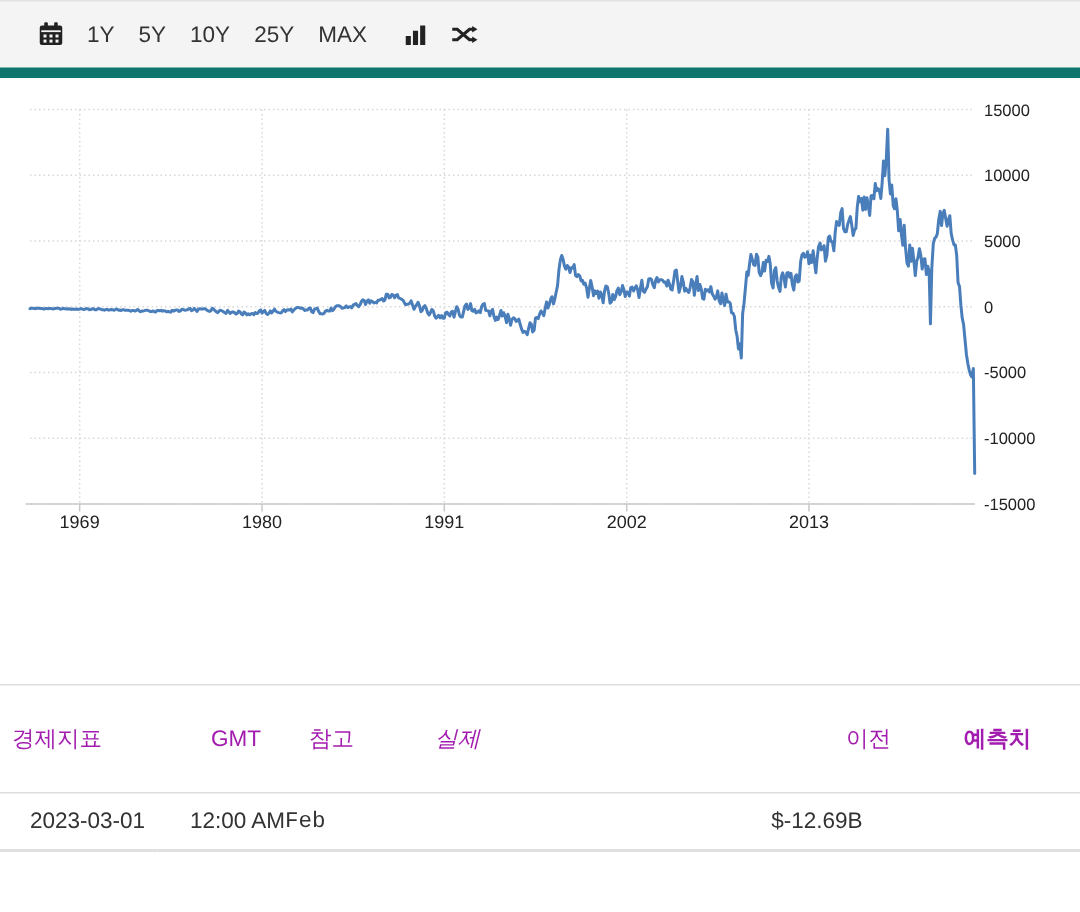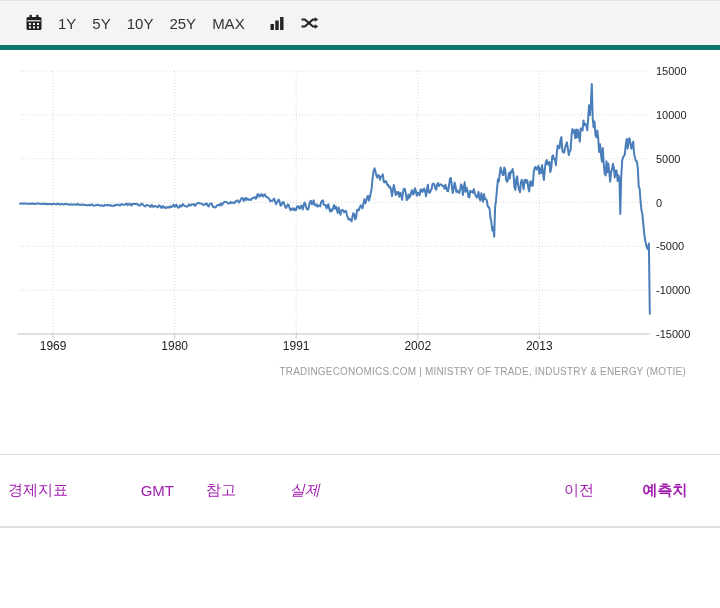--- a/index.html
+++ b/index.html
@@ -1,19 +1,19 @@
 <!DOCTYPE html>
 <html><head>
 <meta charset="utf-8">
 <style>
   html,body{margin:0;padding:0;}
   body{width:720px;height:608px;background:#fff;font-family:"Liberation Sans",sans-serif;overflow:hidden;}
 
   
-  .toolbar{height:44px;background:#f4f4f4;border-top:1px solid #e2e2e2;border-bottom:5px solid #0f766e;
+  .toolbar{height:44px;background:#f4f4f4;border-top:1px solid #e2e2e2;border-bottom:7px solid #0f766e;
            display:flex;align-items:center;padding-left:25px;gap:14px;}
   .tb-btn{font-size:15px;color:#333;background:none;border:none;padding:2px 1px;cursor:pointer;
           font-family:"Liberation Sans",sans-serif;}
   .tb-icon{display:inline-flex;align-items:center;cursor:pointer;line-height:0;}
   .tb-icon.push{margin-left:8px;}
 
   
   .chart-area{position:relative;height:346px;background:#fff;}
   .grid{stroke:#d8d8d8;stroke-width:1;stroke-dasharray:1,2;fill:none;}
   .axis{stroke:#c8c8c8;stroke-width:1;}
@@ -108,21 +108,20 @@
       <text x="296.2" y="300" text-anchor="middle" class="xlab">1991</text>
       <line x1="417.8" y1="21" x2="417.8" y2="284" class="grid"></line>
       <line x1="417.8" y1="284" x2="417.8" y2="289" class="tick"></line>
       <text x="417.8" y="300" text-anchor="middle" class="xlab">2002</text>
       <line x1="539.3" y1="21" x2="539.3" y2="284" class="grid"></line>
       <line x1="539.3" y1="284" x2="539.3" y2="289" class="tick"></line>
       <text x="539.3" y="300" text-anchor="middle" class="xlab">2013</text>
       <line x1="17" y1="284" x2="650" y2="284" class="axis"></line>
       <polyline points="20.0,153.8 20.9,153.5 21.8,153.5 22.8,153.6 23.7,153.8 24.6,153.5 25.5,153.4 26.4,153.6 27.4,153.7 28.3,153.7 29.2,154.0 30.1,153.8 31.0,153.6 32.0,153.8 32.9,153.6 33.8,153.7 34.7,153.9 35.7,154.0 36.6,153.6 37.5,153.5 38.4,153.5 39.3,153.5 40.3,154.1 41.2,154.0 42.1,153.5 43.0,153.9 43.9,153.8 44.9,154.1 45.8,153.8 46.7,154.0 47.6,154.3 48.5,154.0 49.5,154.1 50.4,154.2 51.3,154.0 52.2,154.3 53.1,154.1 54.1,153.7 55.0,154.1 55.9,154.4 56.8,154.0 57.7,153.7 58.7,153.9 59.6,154.5 60.5,154.4 61.4,153.9 62.4,153.9 63.3,154.5 64.2,154.5 65.1,153.9 66.0,153.7 67.0,154.1 67.9,154.5 68.8,154.5 69.7,154.8 70.6,154.3 71.6,154.4 72.5,154.8 73.4,154.5 74.3,154.4 75.2,154.5 76.2,154.8 77.1,154.3 78.0,154.0 78.9,154.8 79.8,154.7 80.8,155.0 81.7,154.5 82.6,154.5 83.5,154.9 84.5,154.8 85.4,154.9 86.3,155.0 87.2,155.5 88.1,155.0 89.1,155.0 90.0,155.4 90.9,154.9 91.8,154.3 92.7,155.1 93.7,155.8 94.6,155.4 95.5,155.3 96.4,155.1 97.3,154.8 98.3,154.9 99.2,155.1 100.1,155.7 101.0,155.7 101.9,155.3 102.9,155.8 103.8,156.0 104.7,155.0 105.6,155.0 106.5,155.2 107.5,154.9 108.4,155.5 109.3,155.1 110.2,155.3 111.2,155.9 112.1,155.5 113.0,156.0 113.9,156.0 114.8,154.8 115.8,155.4 116.7,154.9 117.6,154.6 118.5,154.6 119.4,155.6 120.4,155.2 121.3,154.1 122.2,154.4 123.1,154.8 124.0,154.7 125.0,154.5 125.9,153.9 126.8,153.6 127.7,155.2 128.6,154.7 129.6,153.6 130.5,154.6 131.4,155.6 132.3,154.0 133.2,153.8 134.2,154.0 135.1,154.0 136.0,153.8 136.9,153.9 137.9,154.7 138.8,155.3 139.7,155.6 140.6,155.1 141.5,153.5 142.5,154.1 143.4,155.1 144.3,156.0 145.2,156.4 146.1,155.3 147.1,154.8 148.0,155.3 148.9,155.7 149.8,156.5 150.7,156.9 151.7,154.9 152.6,156.0 153.5,157.0 154.4,156.1 155.3,155.9 156.3,156.4 157.2,157.4 158.1,157.1 159.0,155.4 160.0,155.9 160.9,157.3 161.8,157.9 162.7,156.0 163.6,156.6 164.6,157.9 165.5,157.2 166.4,157.9 167.3,157.3 168.2,157.0 169.2,157.8 170.1,156.4 171.0,157.0 171.9,156.9 172.8,155.4 173.8,154.7 174.7,156.8 175.6,155.6 176.5,154.9 177.4,156.9 178.4,157.7 179.3,156.8 180.2,155.3 181.1,156.6 182.0,155.5 183.0,154.0 183.9,155.5 184.8,156.0 185.7,156.4 186.7,156.6 187.6,156.5 188.5,155.1 189.4,154.4 190.3,155.7 191.3,154.7 192.2,154.5 193.1,154.6 194.0,154.0 194.9,155.9 195.9,154.7 196.8,153.8 197.7,153.1 198.6,152.9 199.5,153.2 200.5,153.5 201.4,153.4 202.3,154.0 203.2,155.0 204.1,154.6 205.1,154.6 206.0,153.5 206.9,153.4 207.8,155.8 208.7,156.4 209.7,154.1 210.6,153.8 211.5,153.4 212.4,155.6 213.4,157.1 214.3,157.2 215.2,157.4 216.1,156.8 217.0,155.4 218.0,154.9 218.9,155.3 219.8,155.4 220.7,153.4 221.6,155.1 222.6,154.1 223.5,152.7 224.4,151.8 225.3,151.9 226.2,151.9 227.2,152.5 228.1,153.5 229.0,153.3 229.9,153.0 230.8,151.9 231.8,153.1 232.7,152.6 233.6,152.4 234.5,153.2 235.5,151.3 236.4,150.9 237.3,150.4 238.2,151.6 239.1,152.5 240.1,151.1 241.0,148.9 241.9,147.9 242.8,148.4 243.7,151.0 244.7,148.7 245.6,147.9 246.5,150.1 247.4,148.5 248.3,149.0 249.3,150.0 250.2,149.5 251.1,149.9 252.0,148.2 252.9,148.2 253.9,147.6 254.8,147.0 255.7,148.7 256.6,148.0 257.5,144.2 258.5,144.2 259.4,146.6 260.3,146.3 261.2,144.3 262.2,144.7 263.1,146.5 264.0,144.9 264.9,144.4 265.8,146.7 266.8,146.9 267.7,147.6 268.6,148.0 269.5,149.6 270.4,151.2 271.4,150.8 272.3,150.7 273.2,150.1 274.1,148.5 275.0,151.3 276.0,154.2 276.9,152.4 277.8,151.1 278.7,149.5 279.6,151.7 280.6,155.8 281.5,154.9 282.4,152.6 283.3,151.8 284.2,153.7 285.2,156.8 286.1,158.0 287.0,156.3 287.9,154.3 288.9,155.4 289.8,158.7 290.7,160.1 291.6,159.1 292.5,158.3 293.5,159.9 294.4,158.4 295.3,160.2 296.2,160.1 297.1,156.4 298.1,156.1 299.0,157.7 299.9,158.6 300.8,156.2 301.7,155.5 302.7,159.4 303.6,155.8 304.5,152.5 305.4,154.1 306.3,158.2 307.3,159.4 308.2,159.4 309.1,155.6 310.0,151.9 311.0,150.7 311.9,154.3 312.8,153.3 313.7,150.4 314.6,155.1 315.6,155.5 316.5,154.3 317.4,156.6 318.3,156.1 319.2,155.2 320.2,156.4 321.1,152.3 322.0,150.8 322.9,150.3 323.8,154.9 324.8,155.1 325.7,155.3 326.6,158.5 327.5,155.4 328.4,154.3 329.4,159.3 330.3,161.6 331.2,159.4 332.1,161.0 333.0,158.3 334.0,155.0 334.9,158.7 335.8,156.5 336.7,158.9 337.7,163.1 338.6,157.5 339.5,160.5 340.4,164.8 341.3,161.0 342.3,159.9 343.2,160.4 344.1,162.3 345.0,161.6 345.9,160.8 346.9,164.7 347.8,167.6 348.7,169.6 349.6,168.9 350.5,169.5 351.5,171.2 352.4,166.9 353.3,163.2 354.2,164.1 355.1,169.3 356.1,168.0 357.0,159.9 357.9,159.7 358.8,160.4 359.7,157.6 360.7,155.3 361.6,156.7 362.5,158.4 363.4,153.8 364.4,149.3 365.3,153.3 366.2,151.1 367.1,147.5 368.0,145.8 369.0,150.6 369.9,147.2 370.8,142.7 371.7,138.4 372.6,128.1 373.6,121.1 374.5,118.3 375.4,120.9 376.3,125.4 377.2,127.5 378.2,125.0 379.1,126.1 380.0,129.7 380.9,126.5 381.8,126.6 382.8,124.4 383.7,131.7 384.6,132.4 385.5,131.0 386.5,131.9 387.4,135.3 388.3,134.8 389.2,137.5 390.1,136.7 391.1,140.1 392.0,146.2 392.9,140.4 393.8,135.0 394.7,139.2 395.7,145.1 396.6,141.9 397.5,143.7 398.4,142.0 399.3,146.8 400.3,142.7 401.2,144.7 402.1,149.8 403.0,142.2 403.9,138.7 404.9,139.2 405.8,143.4 406.7,150.1 407.6,149.3 408.5,144.4 409.5,147.7 410.4,145.7 411.3,141.8 412.2,140.1 413.2,144.5 414.1,142.4 415.0,138.3 415.9,141.0 416.8,145.7 417.8,142.7 418.7,142.9 419.6,145.4 420.5,139.7 421.4,139.4 422.4,142.0 423.3,140.0 424.2,138.5 425.1,141.1 426.0,146.3 427.0,139.8 427.9,134.8 428.8,142.1 429.7,142.9 430.6,140.9 431.6,139.1 432.5,134.0 433.4,133.7 434.3,134.3 435.2,137.7 436.2,139.8 437.1,134.9 438.0,133.0 438.9,136.0 439.9,134.5 440.8,134.5 441.7,134.8 442.6,136.2 443.5,136.0 444.5,138.7 445.4,134.8 446.3,137.2 447.2,140.8 448.1,141.3 449.1,135.0 450.0,128.5 450.9,128.0 451.8,135.7 452.7,142.9 453.7,139.0 454.6,132.4 455.5,135.9 456.4,142.1 457.3,140.3 458.3,142.0 459.2,143.0 460.1,139.7 461.0,134.3 462.0,135.9 462.9,144.9 463.8,138.3 464.7,132.3 465.6,141.7 466.6,137.7 467.5,140.7 468.4,146.9 469.3,147.4 470.2,140.8 471.2,141.9 472.1,141.2 473.0,142.7 473.9,139.1 474.8,143.8 475.8,145.5 476.7,147.5 477.6,146.0 478.5,141.9 479.4,148.4 480.4,150.5 481.3,143.3 482.2,148.3 483.1,151.7 484.0,144.1 485.0,149.3 485.9,149.1 486.8,150.1 487.7,156.6 488.7,156.8 489.6,159.0 490.5,168.0 491.4,172.2 492.3,180.6 493.3,177.2 494.2,186.7 495.1,157.1 496.0,150.4 496.9,140.5 497.9,129.3 498.8,131.6 499.7,123.9 500.6,117.6 501.5,120.7 502.5,124.6 503.4,125.0 504.3,117.5 505.2,119.3 506.1,129.6 507.1,131.8 508.0,129.5 508.9,123.0 509.8,128.6 510.7,121.5 511.7,122.3 512.6,118.9 513.5,123.9 514.4,136.9 515.4,140.0 516.3,128.3 517.2,126.4 518.1,135.3 519.0,139.4 520.0,142.3 520.9,132.3 521.8,129.9 522.7,133.3 523.6,139.3 524.6,130.0 525.5,129.7 526.4,132.8 527.3,130.2 528.2,137.6 529.2,141.4 530.1,132.4 531.0,131.2 531.9,136.0 532.8,135.3 533.8,122.0 534.7,117.8 535.6,116.9 536.5,119.5 537.5,118.9 538.4,115.8 539.3,123.9 540.2,118.2 541.1,123.0 542.1,115.1 543.0,122.9 543.9,129.9 544.8,119.8 545.7,112.5 546.7,110.0 547.6,114.6 548.5,113.3 549.4,111.8 550.3,122.1 551.3,117.9 552.2,106.4 553.1,105.4 554.0,109.0 554.9,109.1 555.9,115.2 556.8,102.9 557.7,95.6 558.6,97.2 559.5,98.3 560.5,89.7 561.4,87.1 562.3,100.1 563.2,102.5 564.2,102.5 565.1,97.6 566.0,94.9 566.9,92.4 567.8,97.9 568.8,105.0 569.7,101.3 570.6,100.2 571.5,86.2 572.4,79.0 573.4,82.5 574.3,80.3 575.2,88.1 576.1,79.4 577.0,87.6 578.0,79.8 578.9,85.5 579.8,91.6 580.7,78.5 581.6,78.4 582.6,80.5 583.5,70.4 584.4,75.2 585.3,73.8 586.2,74.6 587.2,80.3 588.1,69.9 589.0,55.3 589.9,65.1 590.9,53.3 591.8,34.1 592.7,67.9 593.6,77.3 594.5,71.4 595.5,85.1 596.4,87.2 597.3,80.5 598.2,88.2 599.1,101.9 600.1,94.3 601.0,104.9 601.9,111.5 602.8,98.1 603.7,113.3 604.7,123.6 605.6,125.4 606.5,111.3 607.4,122.2 608.3,113.5 609.3,122.4 610.2,131.7 611.1,122.2 612.0,119.7 612.9,113.8 613.9,118.2 614.8,127.4 615.7,120.8 616.6,120.5 617.6,131.0 618.5,125.5 619.4,128.7 620.3,163.9 621.2,126.7 622.2,110.4 623.1,106.9 624.0,106.1 624.9,103.8 625.8,94.5 626.8,88.9 627.7,98.4 628.6,90.4 629.5,88.2 630.4,93.3 631.4,98.8 632.3,94.5 633.2,91.8 634.1,103.4 635.0,107.8 636.0,111.3 636.9,111.3 637.8,118.3 638.7,136.3 639.7,139.2 640.6,151.8 641.5,160.2 642.4,164.4 643.3,174.0 644.3,184.5 645.2,190.2 646.1,194.6 647.0,197.8 647.9,199.3 648.9,193.6 649.8,263.7" fill="none" stroke="#4a7eba" stroke-width="2" stroke-linejoin="round" stroke-linecap="round"></polyline>
     </svg>
-  <div class="attribution">TRADINGECONOMICS.COM | MINISTRY OF TRADE, INDUSTRY &amp; ENERGY (MOTIE)</div>
 </div>
 
 <div class="spacer"></div>
 
 <table class="calendar">
   <colgroup>
     <col style="width:105px">
       <col style="width:85px">
       <col style="width:70px">
     <col style="width:90px">
@@ -133,14 +132,22 @@
     <tr>
       <th>경제지표</th>
       <th>GMT</th>
       <th>참고</th>
       <th>실제</th>
       <th>이전</th>
       <th>예측치</th>
     </tr>
   </thead>
   <tbody>
+    <tr>
+      <td>2023-03-01</td>
+      <td>12:00 AM</td>
+      <td>Feb</td>
+      <td></td>
+      <td>$-12.69B</td>
+      <td></td>
+    </tr>
   </tbody>
 </table>
 
 </body></html>

